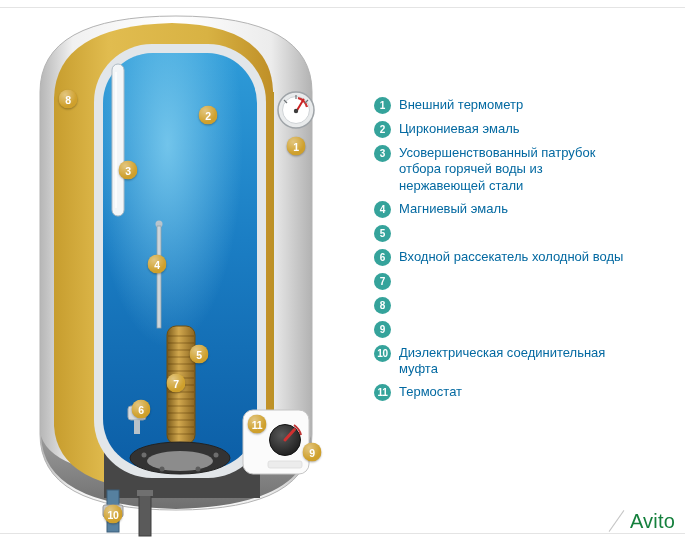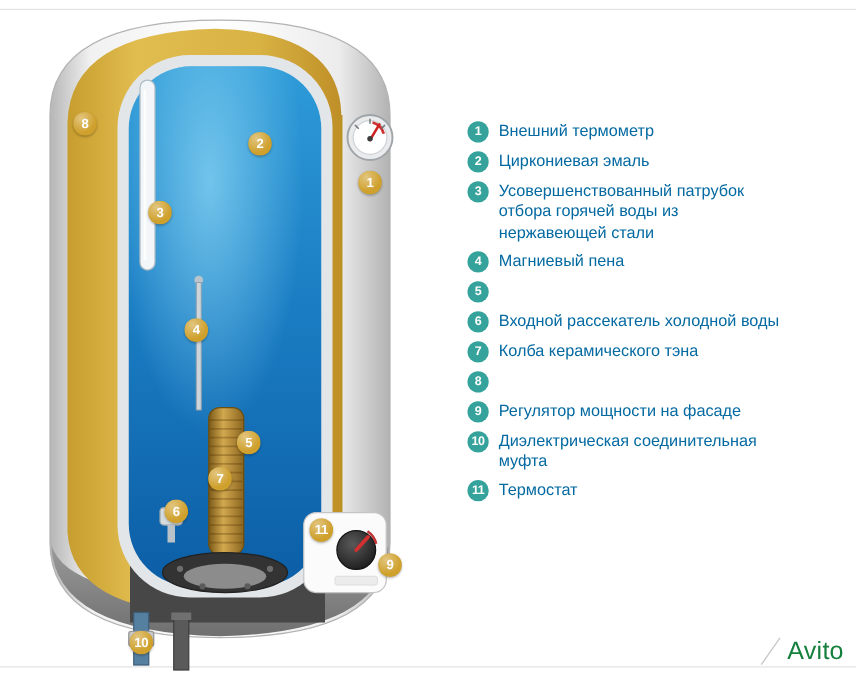--- a/index.html
+++ b/index.html
@@ -191,39 +191,37 @@
       <span class="legend-text">Циркониевая эмаль</span>
     </div>
     <div class="legend-item">
       <span class="badge-legend">3</span>
       <span class="legend-text">Усовершенствованный патрубок
 отбора горячей воды из
 нержавеющей стали</span>
     </div>
     <div class="legend-item">
       <span class="badge-legend">4</span>
-      <span class="legend-text">Магниевый пена</span>
+      <span class="legend-text">Магниевый эмаль</span>
     </div>
     <div class="legend-item">
       <span class="badge-legend">5</span>
     </div>
     <div class="legend-item">
       <span class="badge-legend">6</span>
       <span class="legend-text">Входной рассекатель холодной воды</span>
     </div>
     <div class="legend-item">
       <span class="badge-legend">7</span>
-      <span class="legend-text">Колба керамического тэна</span>
     </div>
     <div class="legend-item">
       <span class="badge-legend">8</span>
     </div>
     <div class="legend-item">
       <span class="badge-legend">9</span>
-      <span class="legend-text">Регулятор мощности на фасаде</span>
     </div>
     <div class="legend-item">
       <span class="badge-legend">10</span>
       <span class="legend-text">Диэлектрическая соединительная
 муфта</span>
     </div>
     <div class="legend-item">
       <span class="badge-legend">11</span>
       <span class="legend-text">Термостат</span>
     </div>

